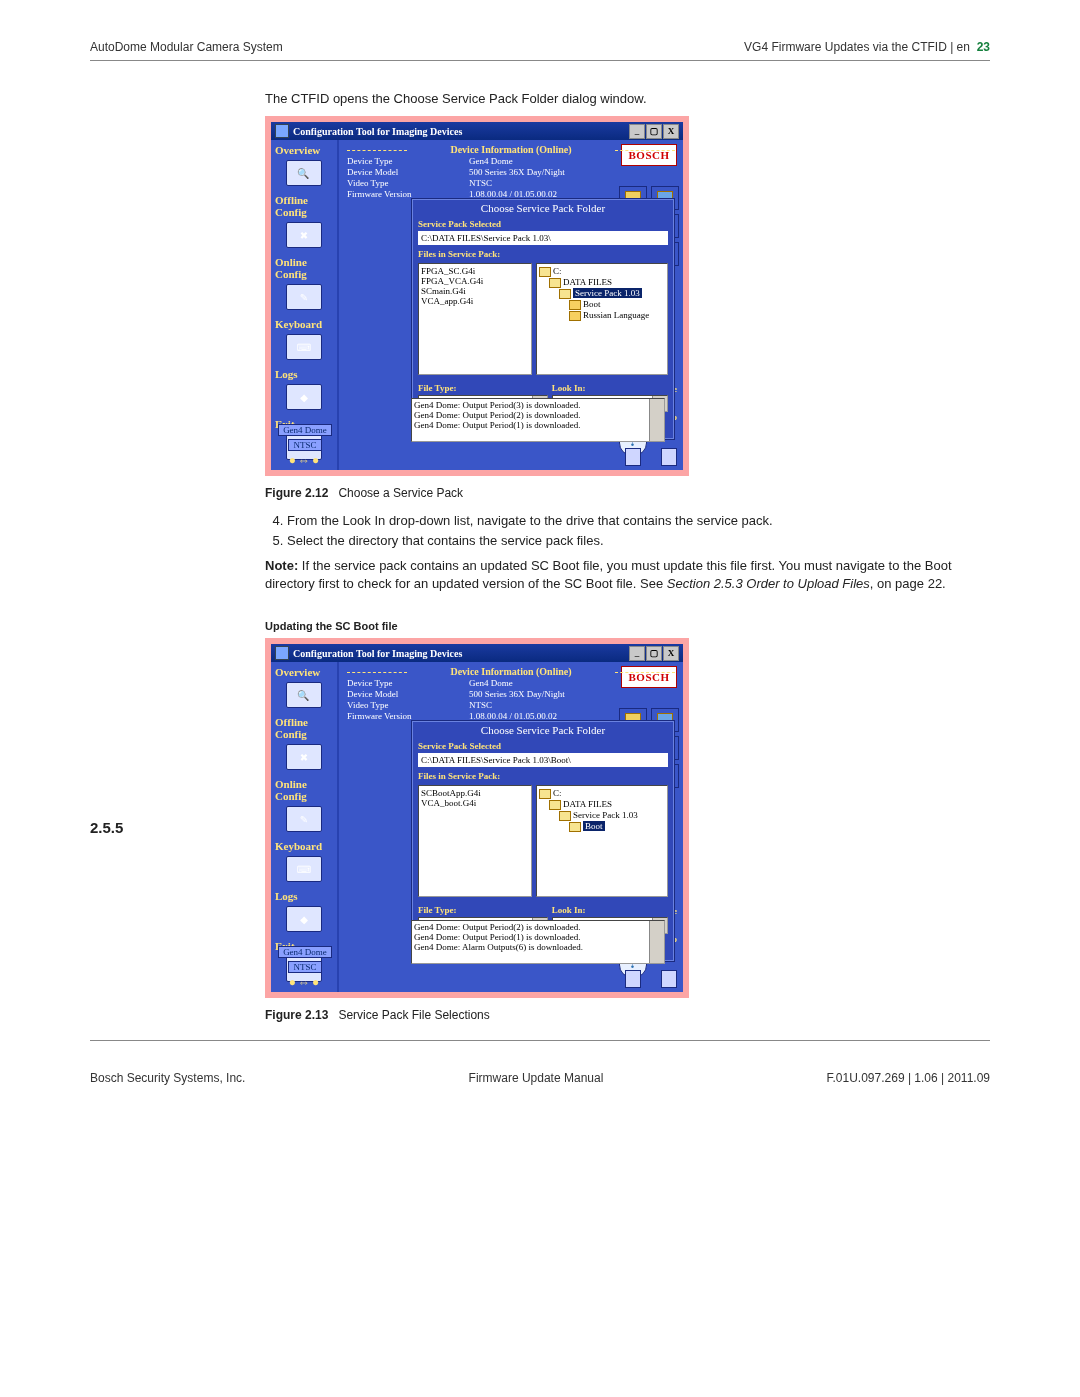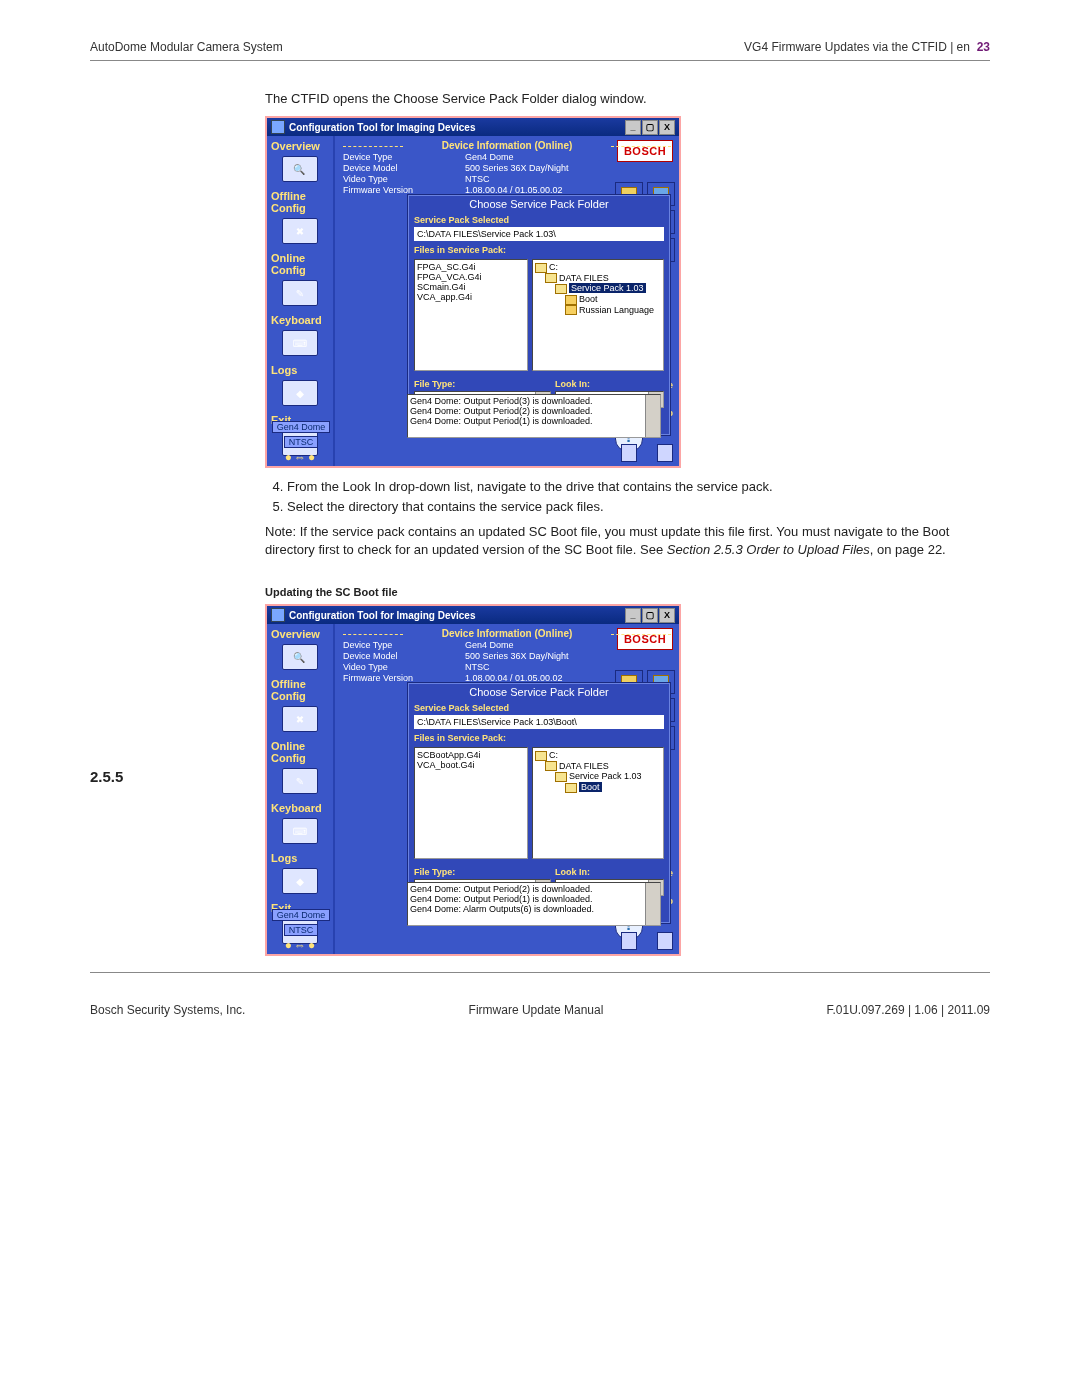--- a/index.html
+++ b/index.html
@@ -1,36 +1,36 @@
 <!DOCTYPE html>
 <html><head>
 <meta charset="utf-8">
 <style>
 body{margin:0;font-family:Arial,Helvetica,sans-serif;font-size:13px;color:#222;background:#fff}
 .page{width:900px;margin:0 auto;padding:40px 90px 30px 90px;position:relative}
 .hdr-line,.ftr-line{border-top:1px solid #888;margin:6px 0}
 .hdr{display:flex;justify-content:space-between;font-size:12px;color:#333}
-.hdr .right b{color:#701a75}
+.hdr .right b{color:#15803d}
 .body-col{margin-left:175px}
 .intro{margin:30px 0 10px 0}
 .figwrap{margin:6px 0 10px 0}
 .figcap{font-size:12px;margin:10px 0 12px 0}
 .figcap .b{font-weight:bold}
 ol.steps{margin:4px 0 8px 0;padding-left:22px}
 ol.steps li{margin:2px 0;line-height:1.35}
 .note{margin:8px 0 4px 0;line-height:1.35}
-.note .b{font-weight:normal}
+.note .b{font-weight:bold}
 .see{font-style:italic}
 .secrow{display:flex;align-items:center;margin-top:28px}
 .secnum{width:175px;font-weight:bold;font-size:15px}
 h3.sect{font-size:11px;margin:0 0 6px 0}
 .ftr{display:flex;justify-content:space-between;font-size:12px;color:#333;margin-top:30px}
 
 
-.ctfid{width:412px;border:2px solid #fca5a5;background:#3a56c8;color:#fff;font-size:10px;font-family:Liberation Sans, sans-serif;position:relative}
+.ctfid{width:412px;border:6px solid #fca5a5;background:#3a56c8;color:#fff;font-size:10px;font-family:Liberation Serif, serif;position:relative}
 .titlebar{background:linear-gradient(#1a3aa0,#0a2a80);height:18px;display:flex;align-items:center;padding:0 4px;font-weight:bold}
 .titlebar .ticon{width:12px;height:12px;background:#7aa7ff;margin-right:4px;border:1px solid #345}
 .titlebar .spacer{flex:1}
 .winbtns{display:flex;gap:1px}
 .winbtn{width:14px;height:13px;background:#c9c9c9;color:#000;font-size:9px;line-height:13px;text-align:center;border:1px solid #888}
 .ctbody{display:flex;height:330px}
 .sidebar{width:66px;background:#3a56c8;border-right:2px solid #2842b0;padding:2px 0}
 .sidelbl{color:#ffe37a;font-size:11px;font-weight:bold;padding:2px 4px 2px 4px}
 .sideicon{width:34px;height:24px;margin:2px auto 6px auto;background:#dfe6ff;border:1px solid #1a2a80;border-radius:2px;position:relative;display:flex;align-items:center;justify-content:center}
 .main{flex:1;position:relative}
@@ -244,20 +244,21 @@
               </div>
           </div>
         </div>
         <div class="ctft">
           <span class="chip">Gen4 Dome</span>
           <span class="chip">NTSC</span>
           <span class="dots">●⇔●</span>
         </div>
       </div>
     </div>
+    <div class="figcap"><span class="b">Figure 2.12</span>&nbsp;&nbsp;&nbsp;<span>Choose a Service Pack</span></div>
 
     <ol class="steps" start="4">
       <li>From the Look In drop-down list, navigate to the drive that contains the service pack.</li>
       <li>Select the directory that contains the service pack files.</li>
     </ol>
     <div class="note">
       <span class="b">Note:</span><span> If the service pack contains an updated SC Boot file, you must update this file first. You must navigate to the Boot directory first to check for an updated version of the SC Boot file. See </span><span class="see">Section 2.5.3 Order to Upload Files</span><span>, on page 22.</span>
     </div>
   </div>
 
@@ -408,20 +409,21 @@
                 </div>
             </div>
           </div>
           <div class="ctft">
             <span class="chip">Gen4 Dome</span>
             <span class="chip">NTSC</span>
             <span class="dots">●⇔●</span>
           </div>
         </div>
       </div>
+      <div class="figcap"><span class="b">Figure 2.13</span>&nbsp;&nbsp;&nbsp;<span>Service Pack File Selections</span></div>
     </div>
   </div>
 
   <div class="ftr-line"></div>
   <div class="ftr">
     <span>Bosch Security Systems, Inc.</span>
     <span>Firmware Update Manual</span>
     <span>F.01U.097.269 | 1.06 | 2011.09</span>
   </div>
 </div>

